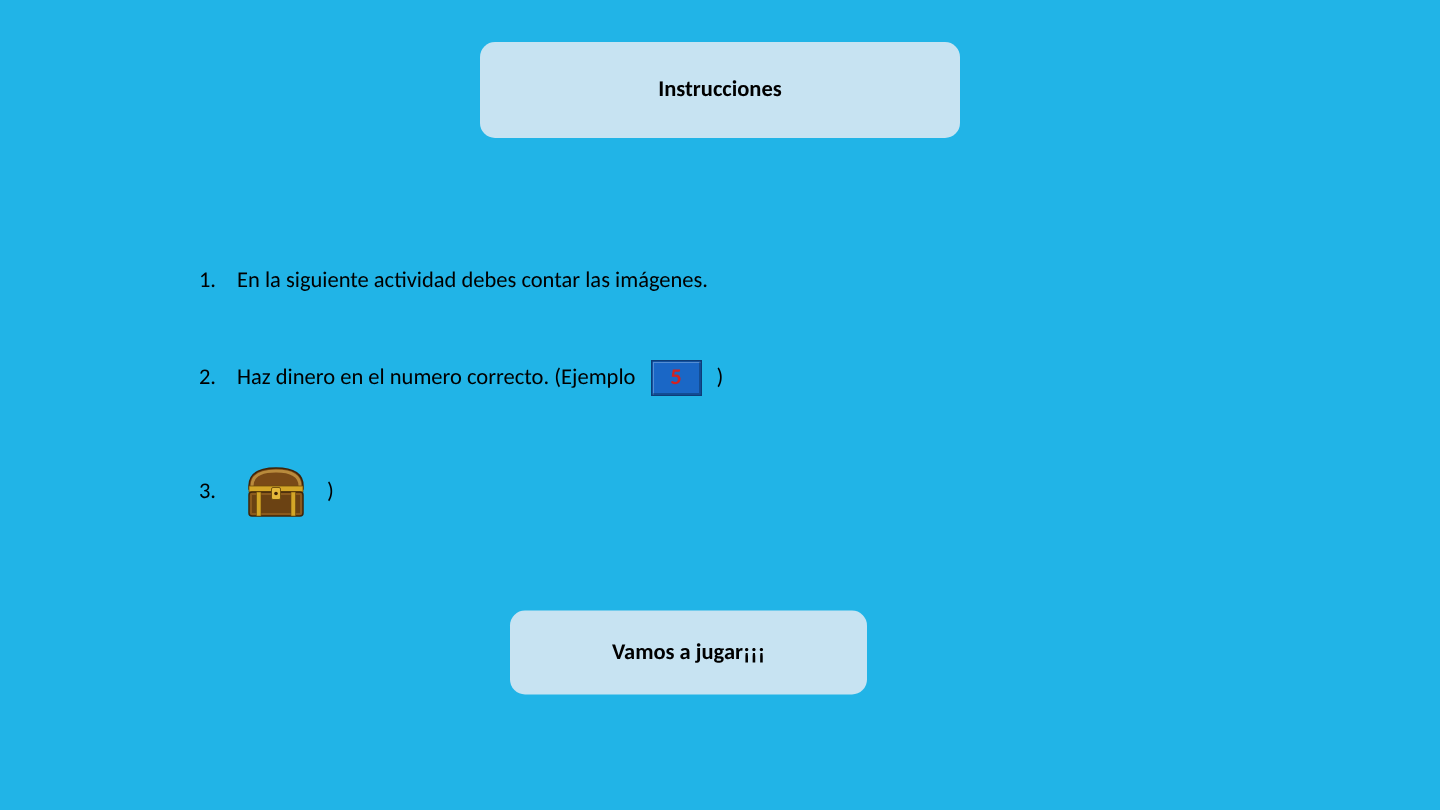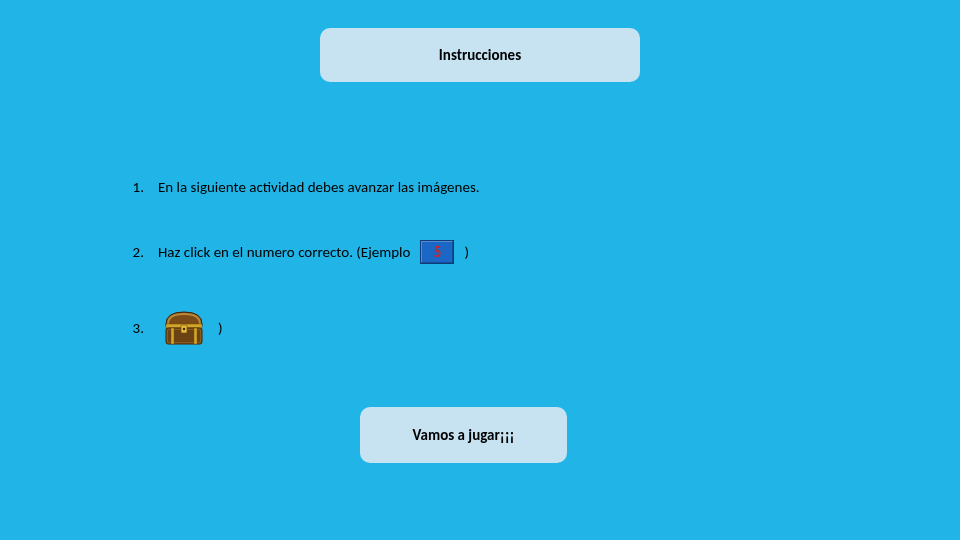--- a/index.html
+++ b/index.html
@@ -14,21 +14,21 @@
   .slide {
     position: relative;
     width: 960px;
     height: 540px;
   }
   .title-box {
     position: absolute;
     top: 28px;
     left: 320px;
     width: 320px;
-    height: 54px;
+    height: 64px;
     background: #c7e3f2;
     border-radius: 10px;
     display: flex;
     align-items: center;
     justify-content: center;
     font-weight: 700;
     font-size: 15px;
     color: #000;
     box-sizing: border-box;
   }
@@ -71,22 +71,22 @@
   .chest {
     width: 44px;
     height: 36px;
     display: inline-block;
     margin: 0 4px;
   }
 
   .play-box {
     position: absolute;
     top: 407px;
-    left: 360px;
-    width: 207px;
+    left: 340px;
+    width: 238px;
     height: 56px;
     background: #c7e3f2;
     border-radius: 10px;
     display: flex;
     align-items: center;
     justify-content: center;
     font-weight: 700;
     font-size: 15px;
     color: #000;
     box-sizing: border-box;
@@ -98,26 +98,26 @@
 <div class="slide">
 
   <div class="title-box">
     <span>Instrucciones</span>
   </div>
 
   <div class="list">
 
     <div class="row row1">
       <span class="num">1.</span>
-      <span>En la siguiente actividad debes avanzar las imágenes.</span>
+      <span>En la siguiente actividad debes contar las imágenes.</span>
     </div>
 
     <div class="row row2">
       <span class="num">2.</span>
-      <span>Haz click en el numero correcto.  (Ejemplo</span>
+      <span>Haz dinero en el numero correcto.  (Ejemplo</span>
       <span class="num-tile">5</span>
       <span>)</span>
     </div>
 
     <div class="row row3">
       <span class="num">3.</span>
       <span class="chest">
         <svg viewBox="0 0 44 36" width="44" height="36">
 
           <path d="M4 14 Q4 2 22 2 Q40 2 40 14 L40 16 L4 16 Z" fill="#7a4a17" stroke="#3e2409" stroke-width="1"></path>

